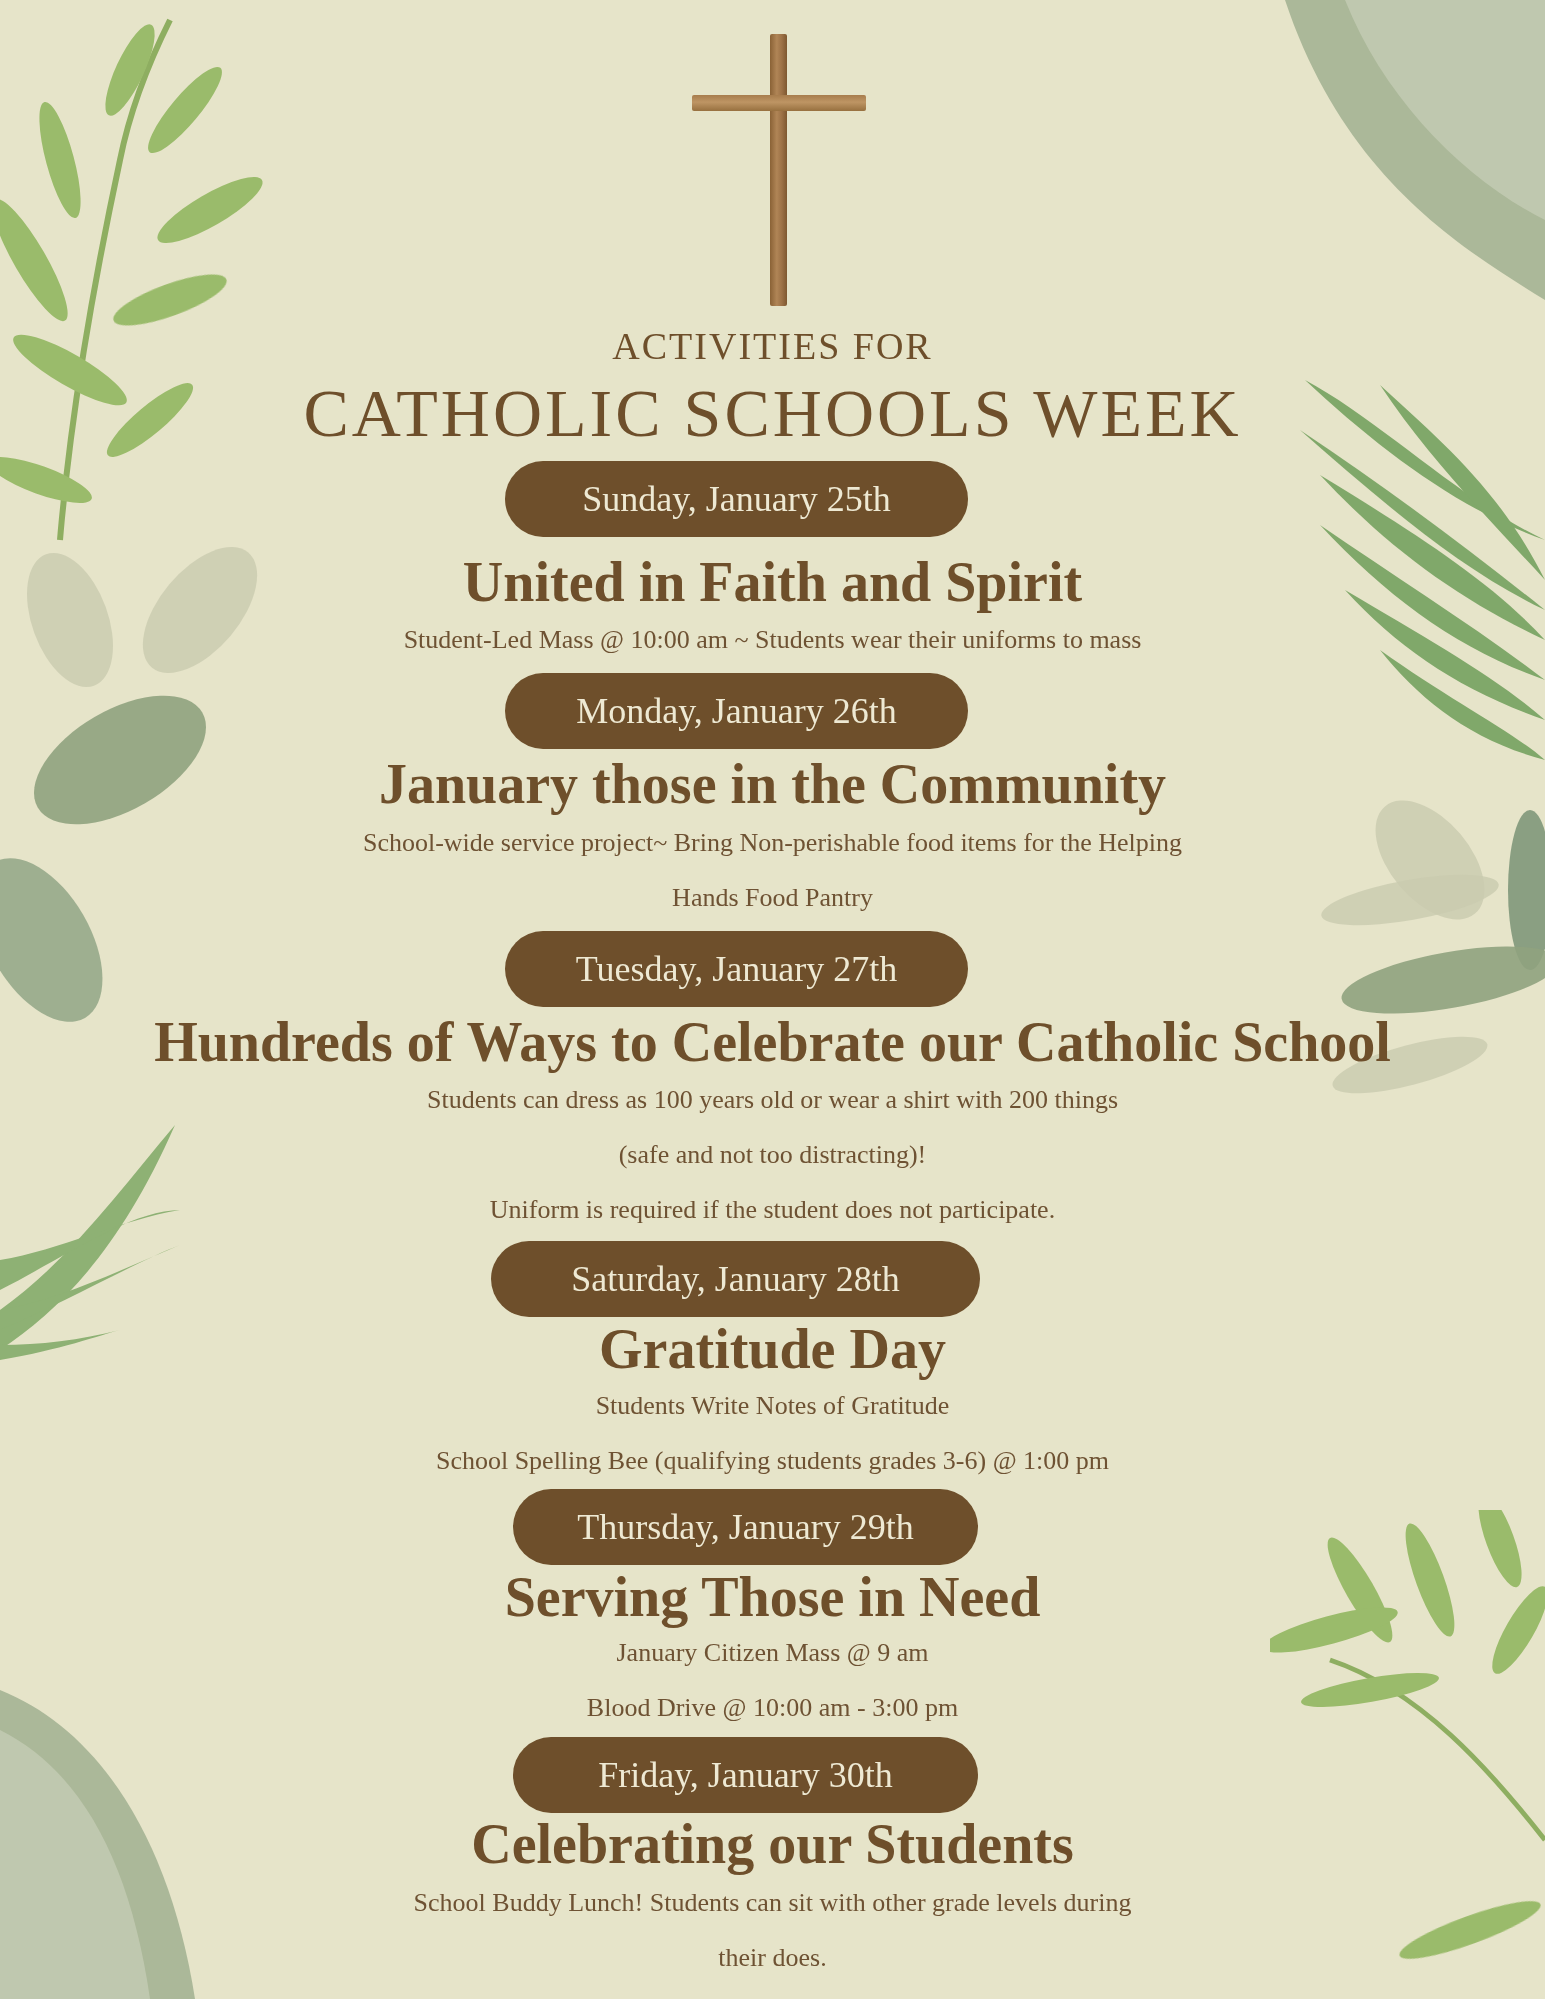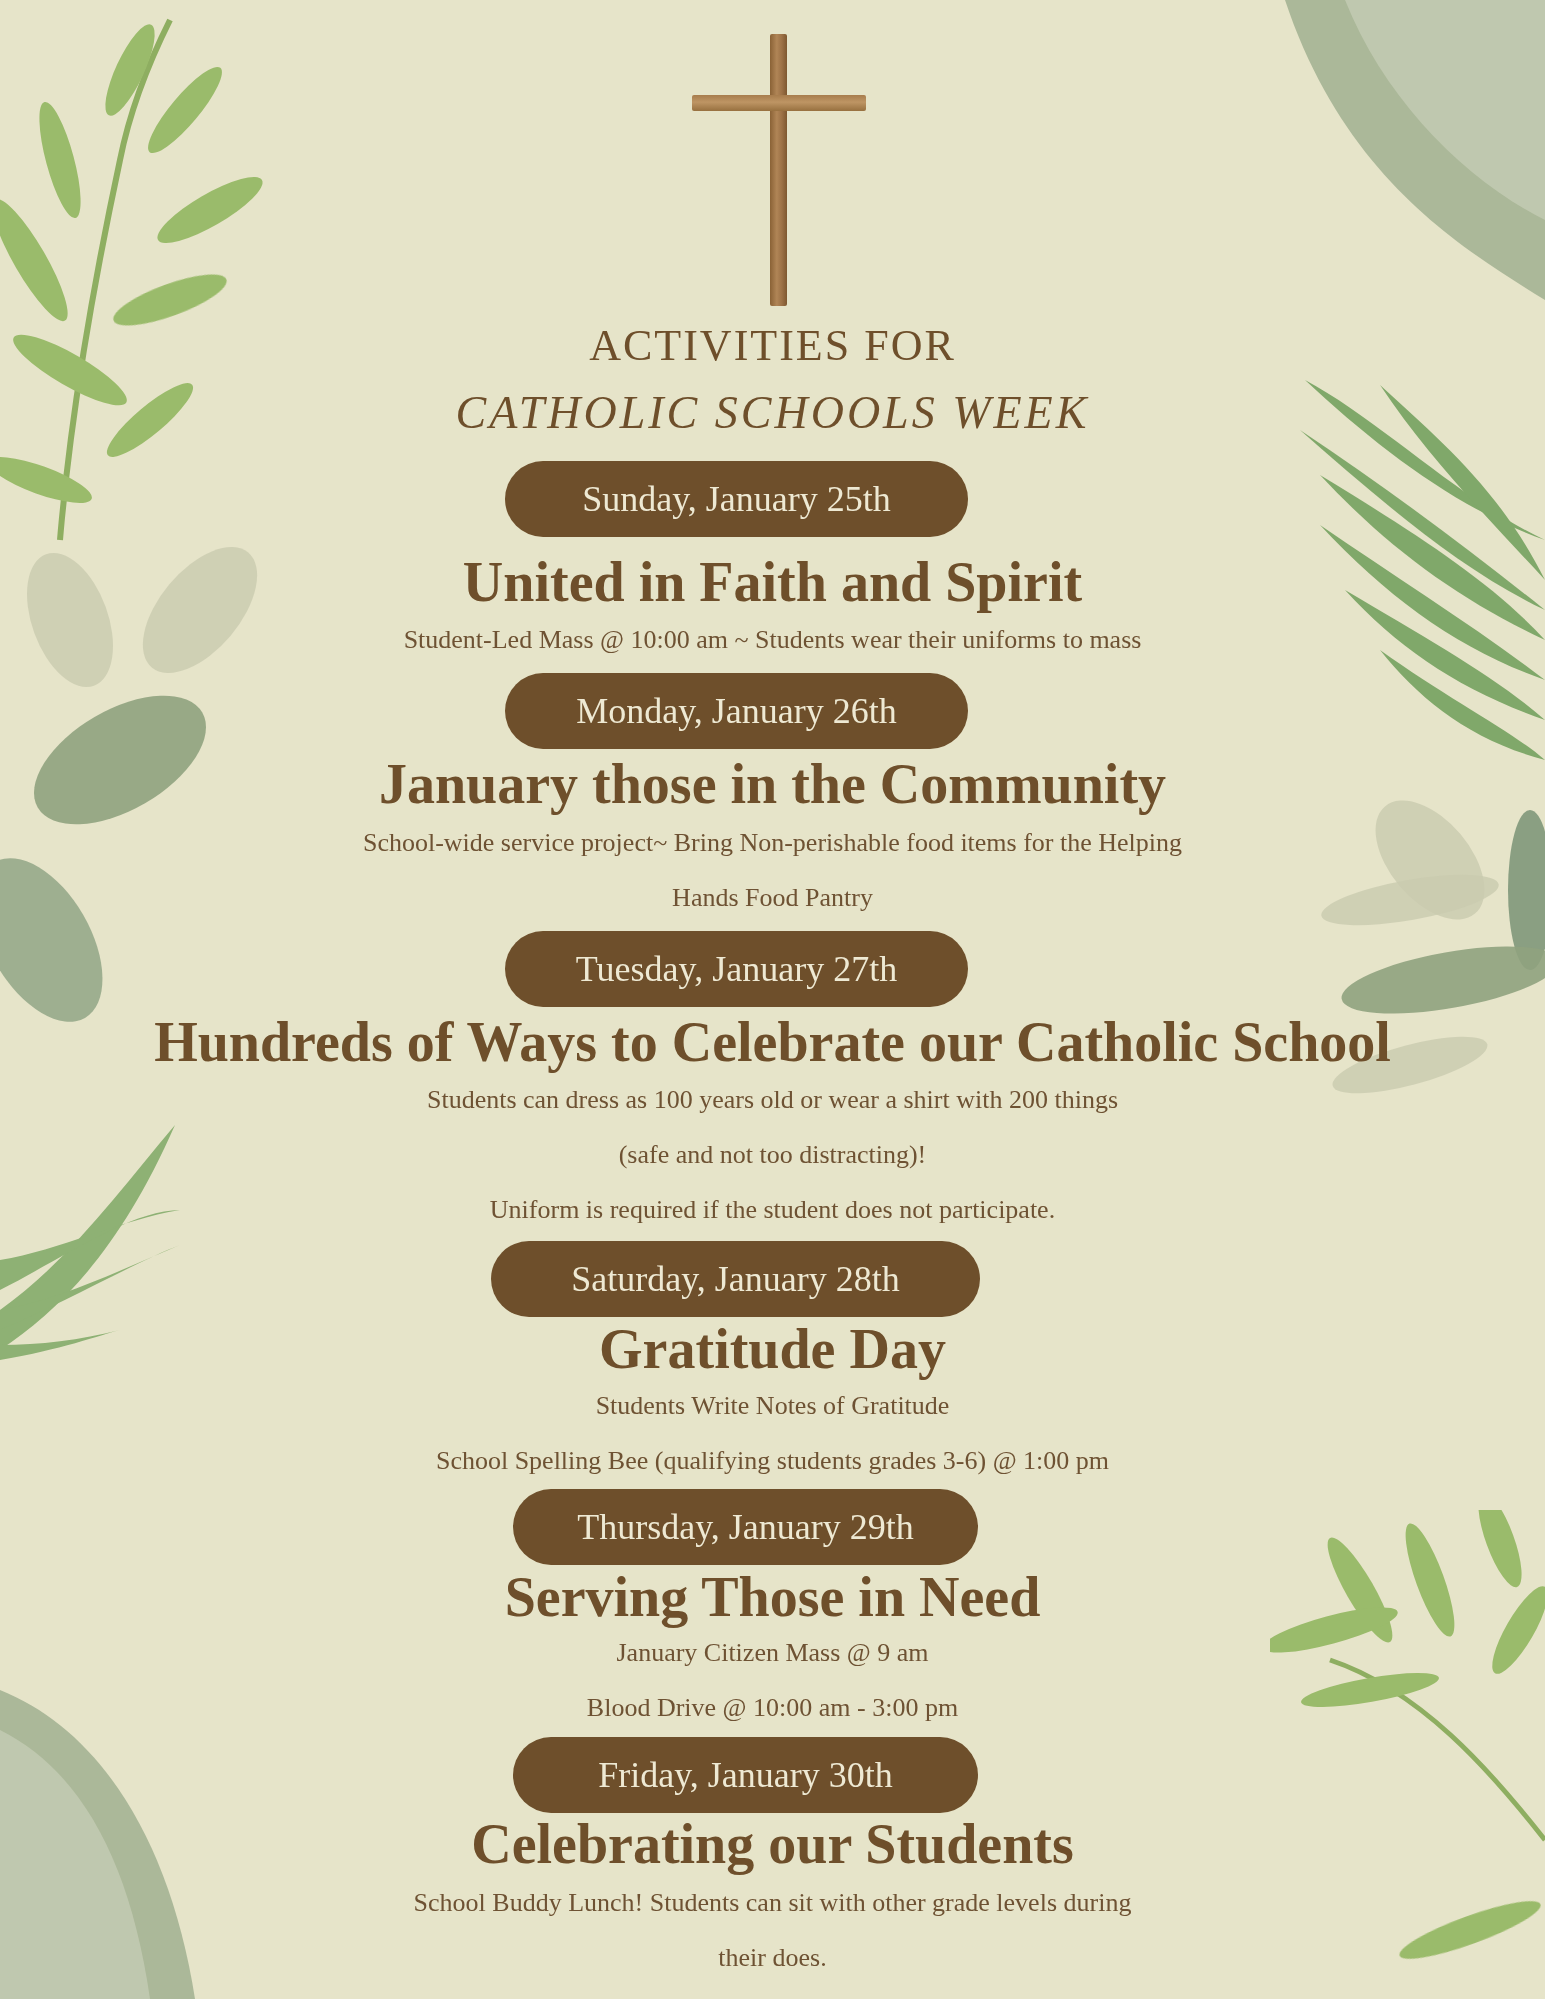--- a/index.html
+++ b/index.html
@@ -9,22 +9,22 @@
     font-family: "DejaVu Serif", "Liberation Serif", serif;
     color: #6E4F2B;
   }
   .deco { position: absolute; pointer-events: none; }
   .cross { position: absolute; left: 690px; top: 34px; width: 178px; height: 274px; }
   .cross .v { position: absolute; left: 80px; top: 0; width: 17px; height: 272px;
     background: linear-gradient(90deg, #8A6236 0%, #B08556 40%, #9C7146 70%, #7E5830 100%); border-radius: 2px; }
   .cross .h { position: absolute; left: 2px; top: 61px; width: 174px; height: 16px;
     background: linear-gradient(180deg, #A77C4C 0%, #BE9564 45%, #97703F 100%); border-radius: 2px; }
   .line { position: absolute; left: 0; width: 1545px; text-align: center; white-space: nowrap; }
-  .kicker { top: 324px; font-family: "Liberation Serif", serif; font-size: 44px; letter-spacing: 2px; line-height: 44px; text-align: center; }
-  .title  { top: 375px; font-family: "Liberation Serif", serif; font-size: 46px; letter-spacing: 3px; line-height: 76px; font-style: italic; }
+  .kicker { top: 324px; font-family: "Liberation Serif", serif; font-size: 38px; letter-spacing: 2px; line-height: 44px; text-align: center; }
+  .title  { top: 375px; font-family: "Liberation Serif", serif; font-size: 68px; letter-spacing: 3px; line-height: 76px; }
   .pill {
     position: absolute; height: 76px; border-radius: 38px; background: #6E4F2B;
     color: #EEE9D3; font-family: "Liberation Serif", serif; font-size: 36px;
     line-height: 76px; text-align: center; white-space: nowrap;
   }
   .heading { font-family: "Liberation Serif", serif; font-weight: bold; font-size: 56px; line-height: 52px; }
   .body-text { font-family: "Liberation Serif", serif; font-size: 26px; line-height: 40px; color: #6E5233; }
 </style>
 </head>
 <body>

